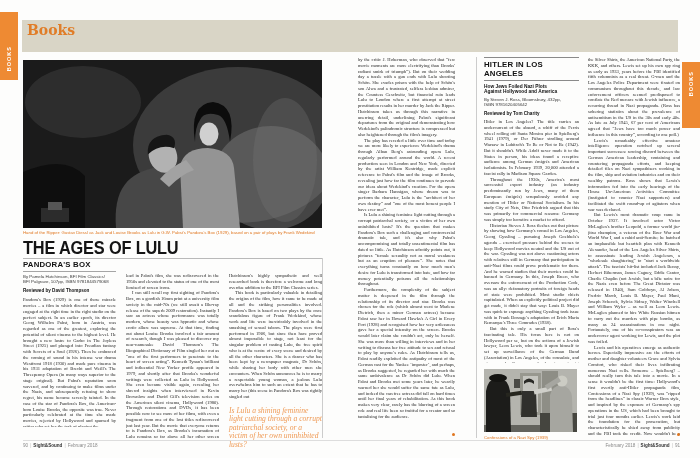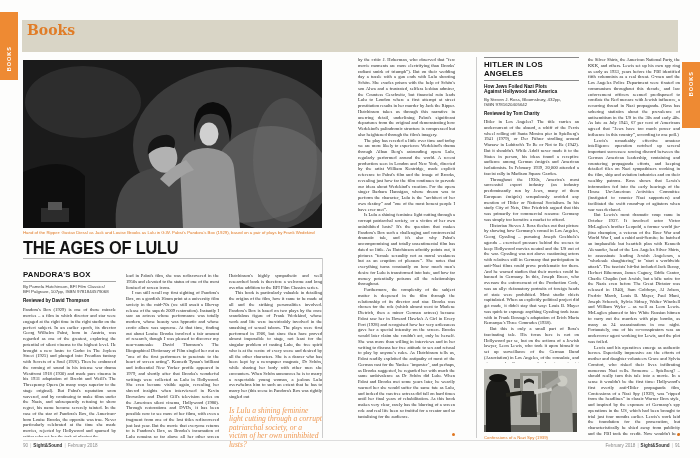--- a/index.html
+++ b/index.html
@@ -87,21 +87,21 @@
     <path d="M163,100 Q146,108 137,119 L146,127 Q159,114 171,110 Z" fill="#a2a2a2"></path>
     <ellipse cx="186" cy="74" rx="9.5" ry="11.5" fill="#d0d0d0"></ellipse>
     <path d="M172,82 Q166,44 190,42 Q214,45 207,82 Q204,58 195,55 Q181,51 177,60 Q172,67 172,82 Z" fill="#0c0c0c"></path>
     <ellipse cx="262" cy="100" rx="32" ry="62" fill="#777777" opacity="0.3"></ellipse>
   </svg>
   <div class="hero-caption">Hand of the Ripper: Gustav Diessl as Jack and Louise Brooks as Lulu in G.W. Pabst's Pandora's Box (1929), based on a pair of plays by Frank Wedekind</div>
 
   <h1 class="main-title">THE AGES OF LULU</h1>
   <div class="hr" style="left:23px;top:258px;width:299px"></div>
 
-  <div class="col" style="left:23px;top:270px;width:93px">
+  <div class="col" style="left:23px;top:260px;width:93px">
     <div class="review-heading">PANDORA'S BOX</div>
     <div class="head-rule"></div>
     <div class="book-info">
       <div>By Pamela Hutchinson, BFI Film Classics/</div>
       <div>BFI Palgrave, 107pp, ISBN 9781844579068</div>
     </div>
     <div class="reviewer">Reviewed by David Thompson</div>
     <div class="body-text" style="height:130px;margin-top:4px">
         <span class="para">Pandora's Box (1929) is one of those miracle movies – a film in which director and star were engaged at the right time in the right studio on the perfect subject. In an earlier epoch, its director Georg Wilhelm Pabst, born in Austria, was regarded as one of the greatest, exploring the potential of silent cinema to the highest level. He brought a new lustre to Garbo in The Joyless Street (1925) and plunged into Freudian fantasy with Secrets of a Soul (1926). Then he embraced the coming of sound in his intense war drama Westfront 1918 (1930) and made pure cinema in his 1931 adaptation of Brecht and Weill's The Threepenny Opera (in many ways superior to the stage original). But Pabst's reputation soon wavered, and by continuing to make films under the Nazis, and subsequently refusing to show regret, his name became severely tainted. In the case of the star of Pandora's Box, the American-born Louise Brooks, the opposite was true. Never particularly celebrated at the time she made movies, rejected by Hollywood and spurned by critics who set her the task of playing the</span>
       </div>

